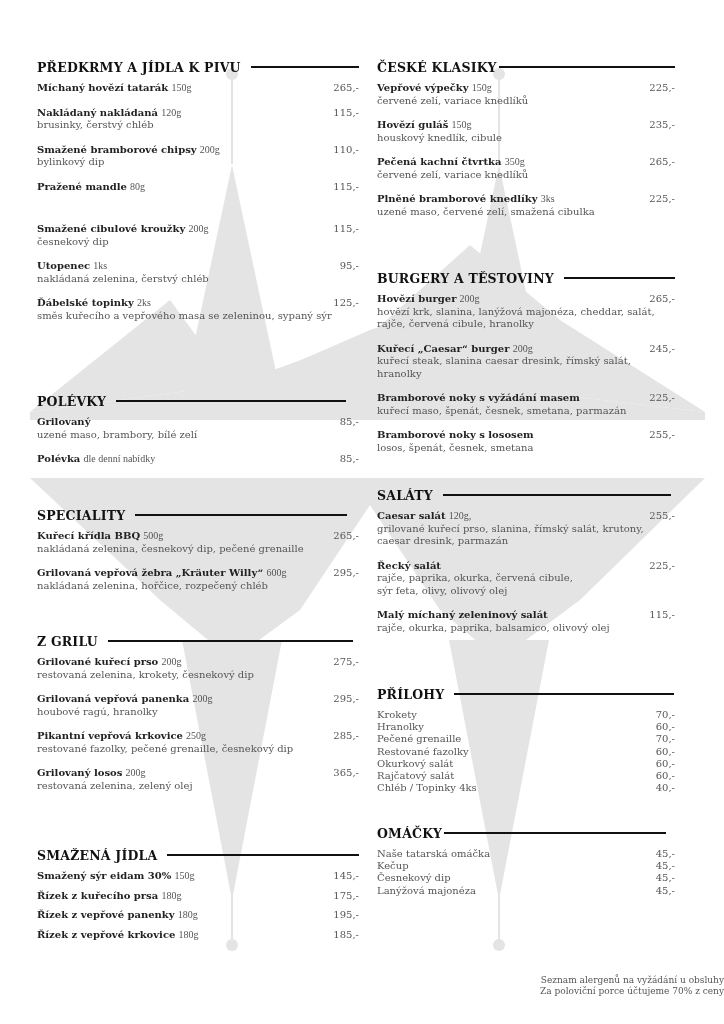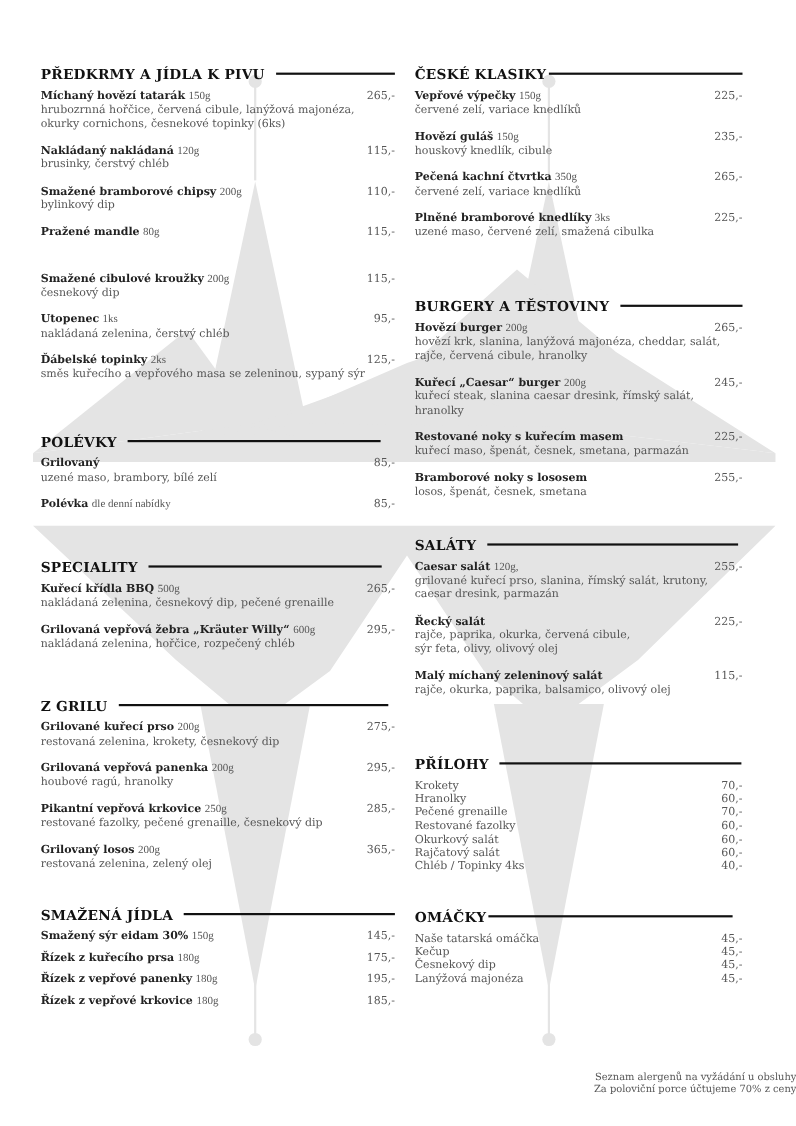--- a/index.html
+++ b/index.html
@@ -61,21 +61,20 @@
   <div class="section" style="top:0px;">
     <div class="sec-head">
       <span class="sec-title">PŘEDKRMY A JÍDLA K PIVU</span>
       <span class="sec-line" style="width:130px;"></span>
     </div>
     <div class="item">
       <div class="item-top">
           <span><span class="item-name">Míchaný hovězí tatarák</span> <span class="item-weight">150g</span></span>
           <span class="item-price">265,-</span>
         </div>
-      <div class="item-desc">hrubozrnná hořčice, červená cibule, lanýžová majonéza, okurky cornichons, česnekové topinky (6ks)</div>
     </div>
     <div class="item">
       <div class="item-top">
           <span><span class="item-name">Nakládaný nakládaná</span> <span class="item-weight">120g</span></span>
           <span class="item-price">115,-</span>
         </div>
       <div class="item-desc">brusinky, čerstvý chléb</div>
     </div>
     <div class="item">
       <div class="item-top">
@@ -182,21 +181,21 @@
     </div>
     <div class="item">
       <div class="item-top">
           <span><span class="item-name">Grilovaný losos</span> <span class="item-weight">200g</span></span>
           <span class="item-price">365,-</span>
         </div>
       <div class="item-desc">restovaná zelenina, zelený olej</div>
     </div>
   </div>
 
-  <div class="section tight" style="top:764px;">
+  <div class="section tight" style="top:788px;">
     <div class="sec-head">
       <span class="sec-title">SMAŽENÁ JÍDLA</span>
       <span class="sec-line" style="width:195px;"></span>
     </div>
     <div class="item">
       <div class="item-top">
           <span><span class="item-name">Smažený sýr eidam 30%</span> <span class="item-weight">150g</span></span>
           <span class="item-price">145,-</span>
         </div>
     </div>
@@ -272,21 +271,21 @@
     </div>
     <div class="item">
       <div class="item-top">
           <span><span class="item-name">Kuřecí „Caesar“ burger</span> <span class="item-weight">200g</span></span>
           <span class="item-price">245,-</span>
         </div>
       <div class="item-desc">kuřecí steak, slanina caesar dresink, římský salát, hranolky</div>
     </div>
     <div class="item">
       <div class="item-top">
-          <span><span class="item-name">Restované noky s kuřecím masem</span></span>
+          <span><span class="item-name">Bramborové noky s vyžádání masem</span></span>
           <span class="item-price">225,-</span>
         </div>
       <div class="item-desc">kuřecí maso, špenát, česnek, smetana, parmazán</div>
     </div>
     <div class="item">
       <div class="item-top">
           <span><span class="item-name">Bramborové noky s lososem</span></span>
           <span class="item-price">255,-</span>
         </div>
       <div class="item-desc">losos, špenát, česnek, smetana</div>

